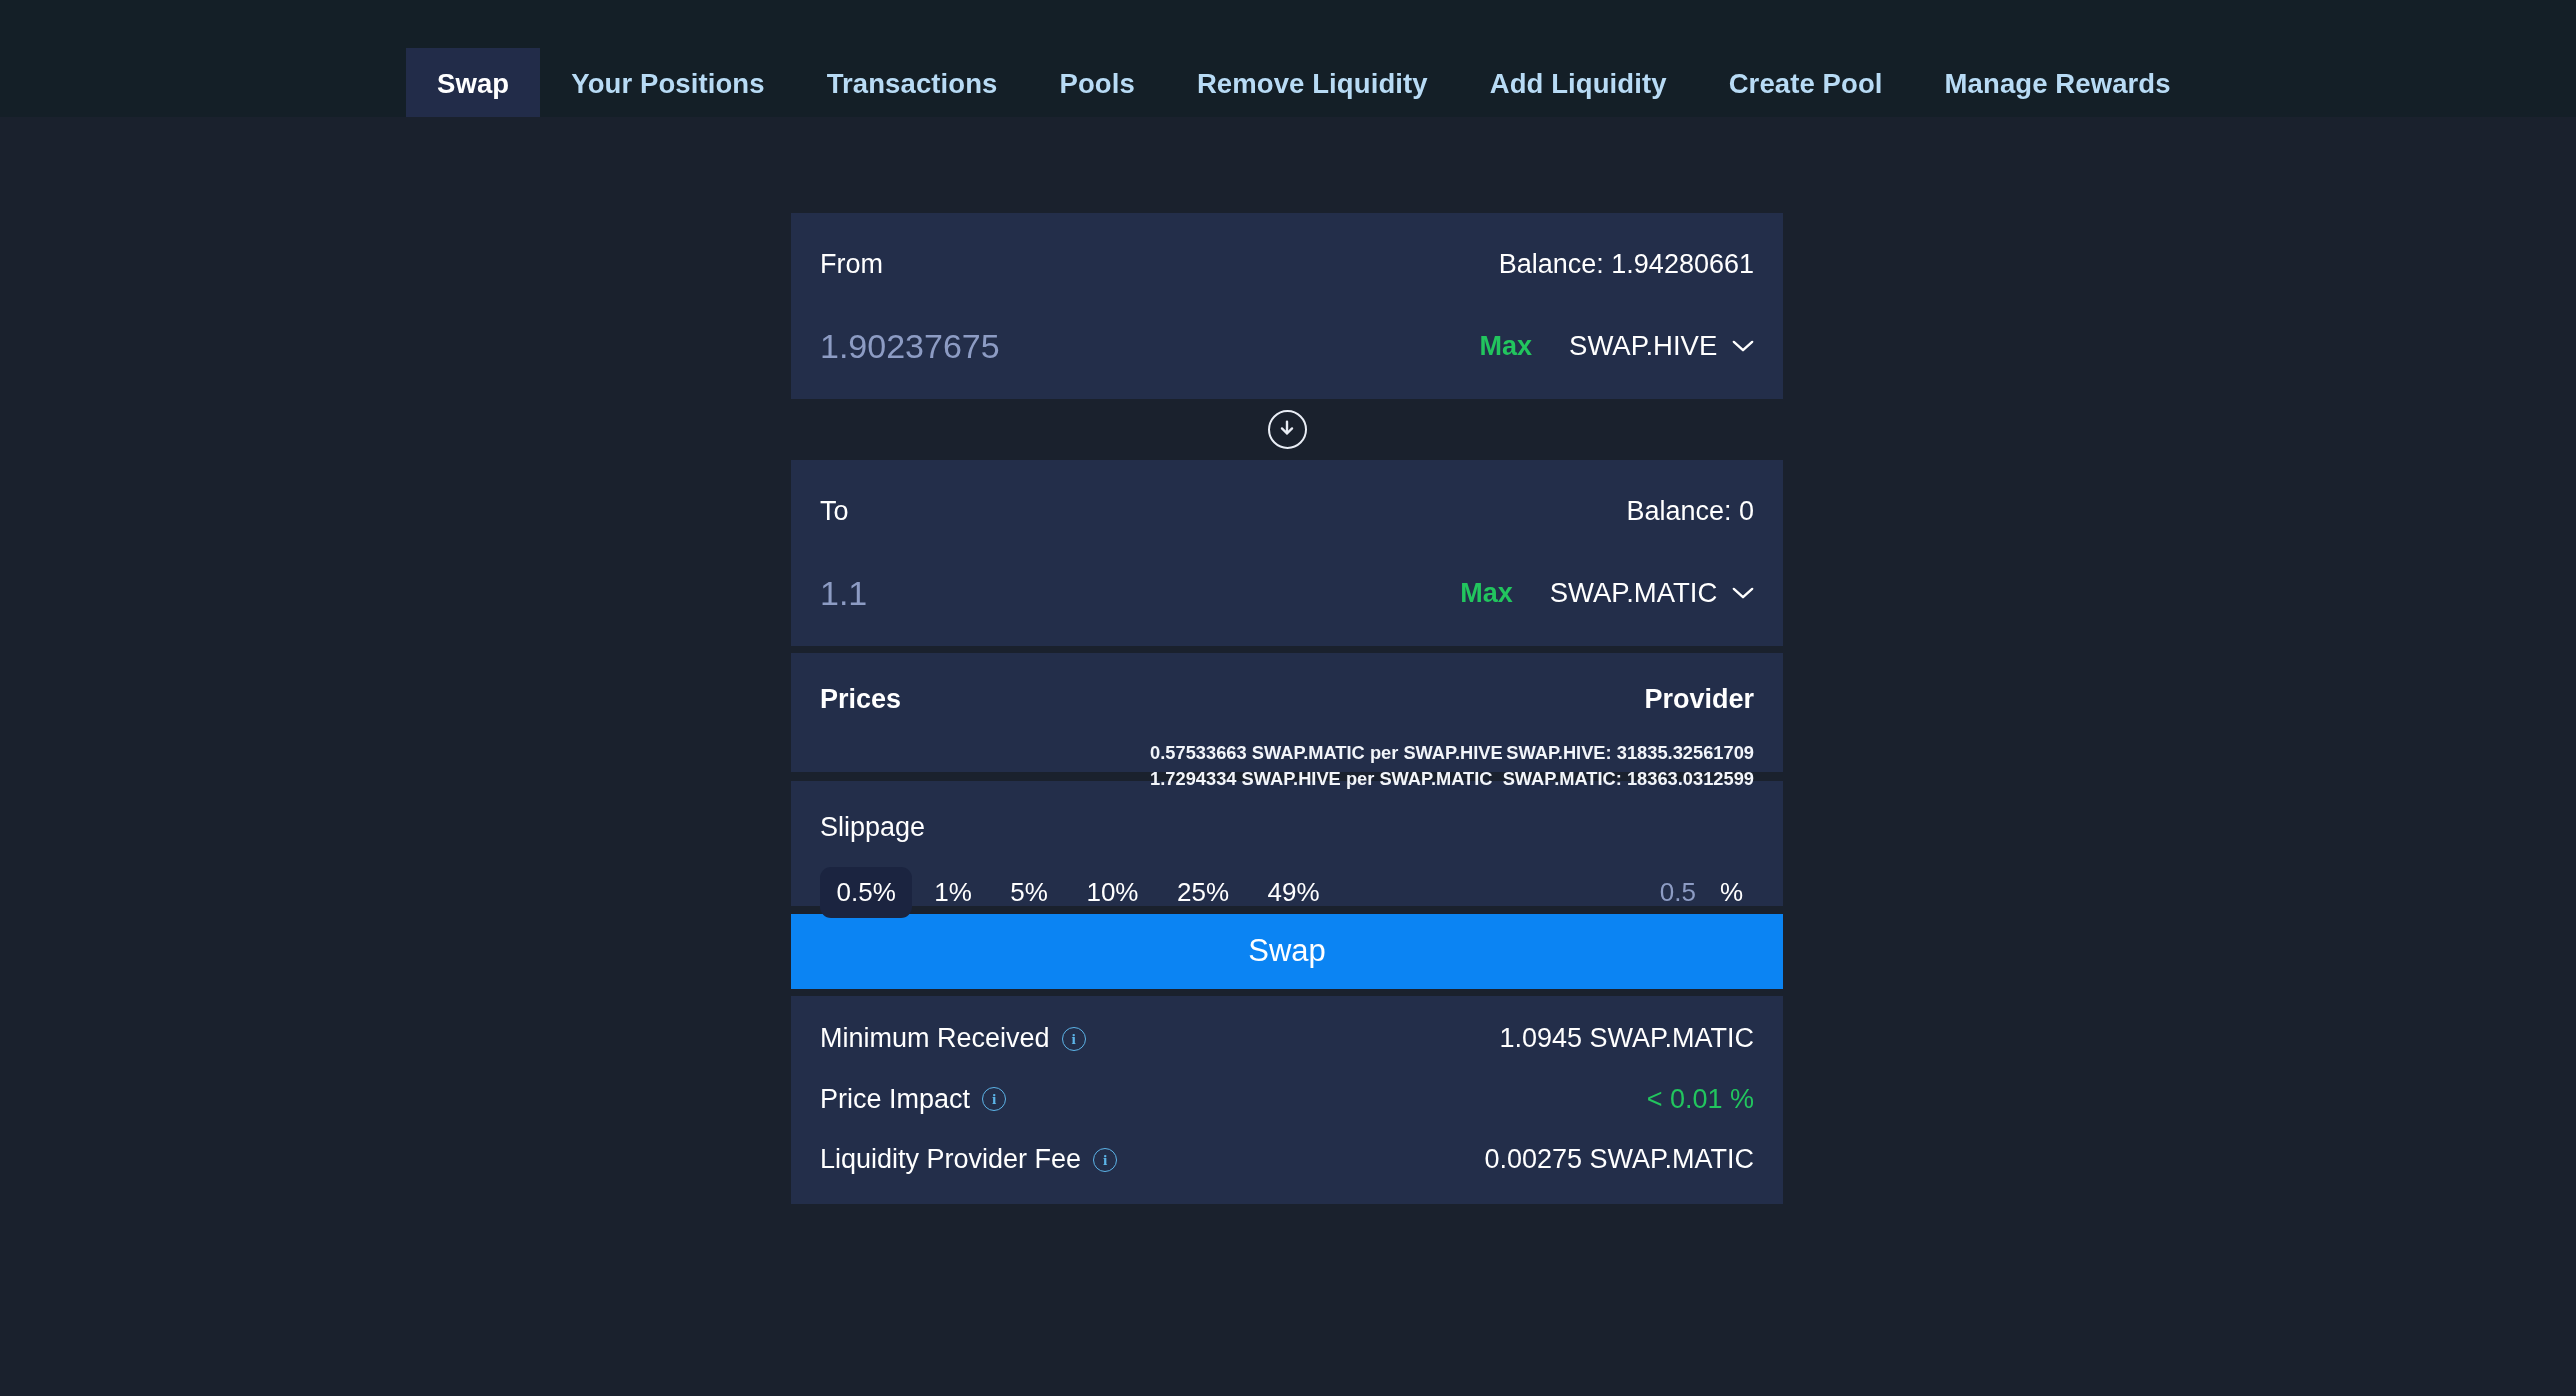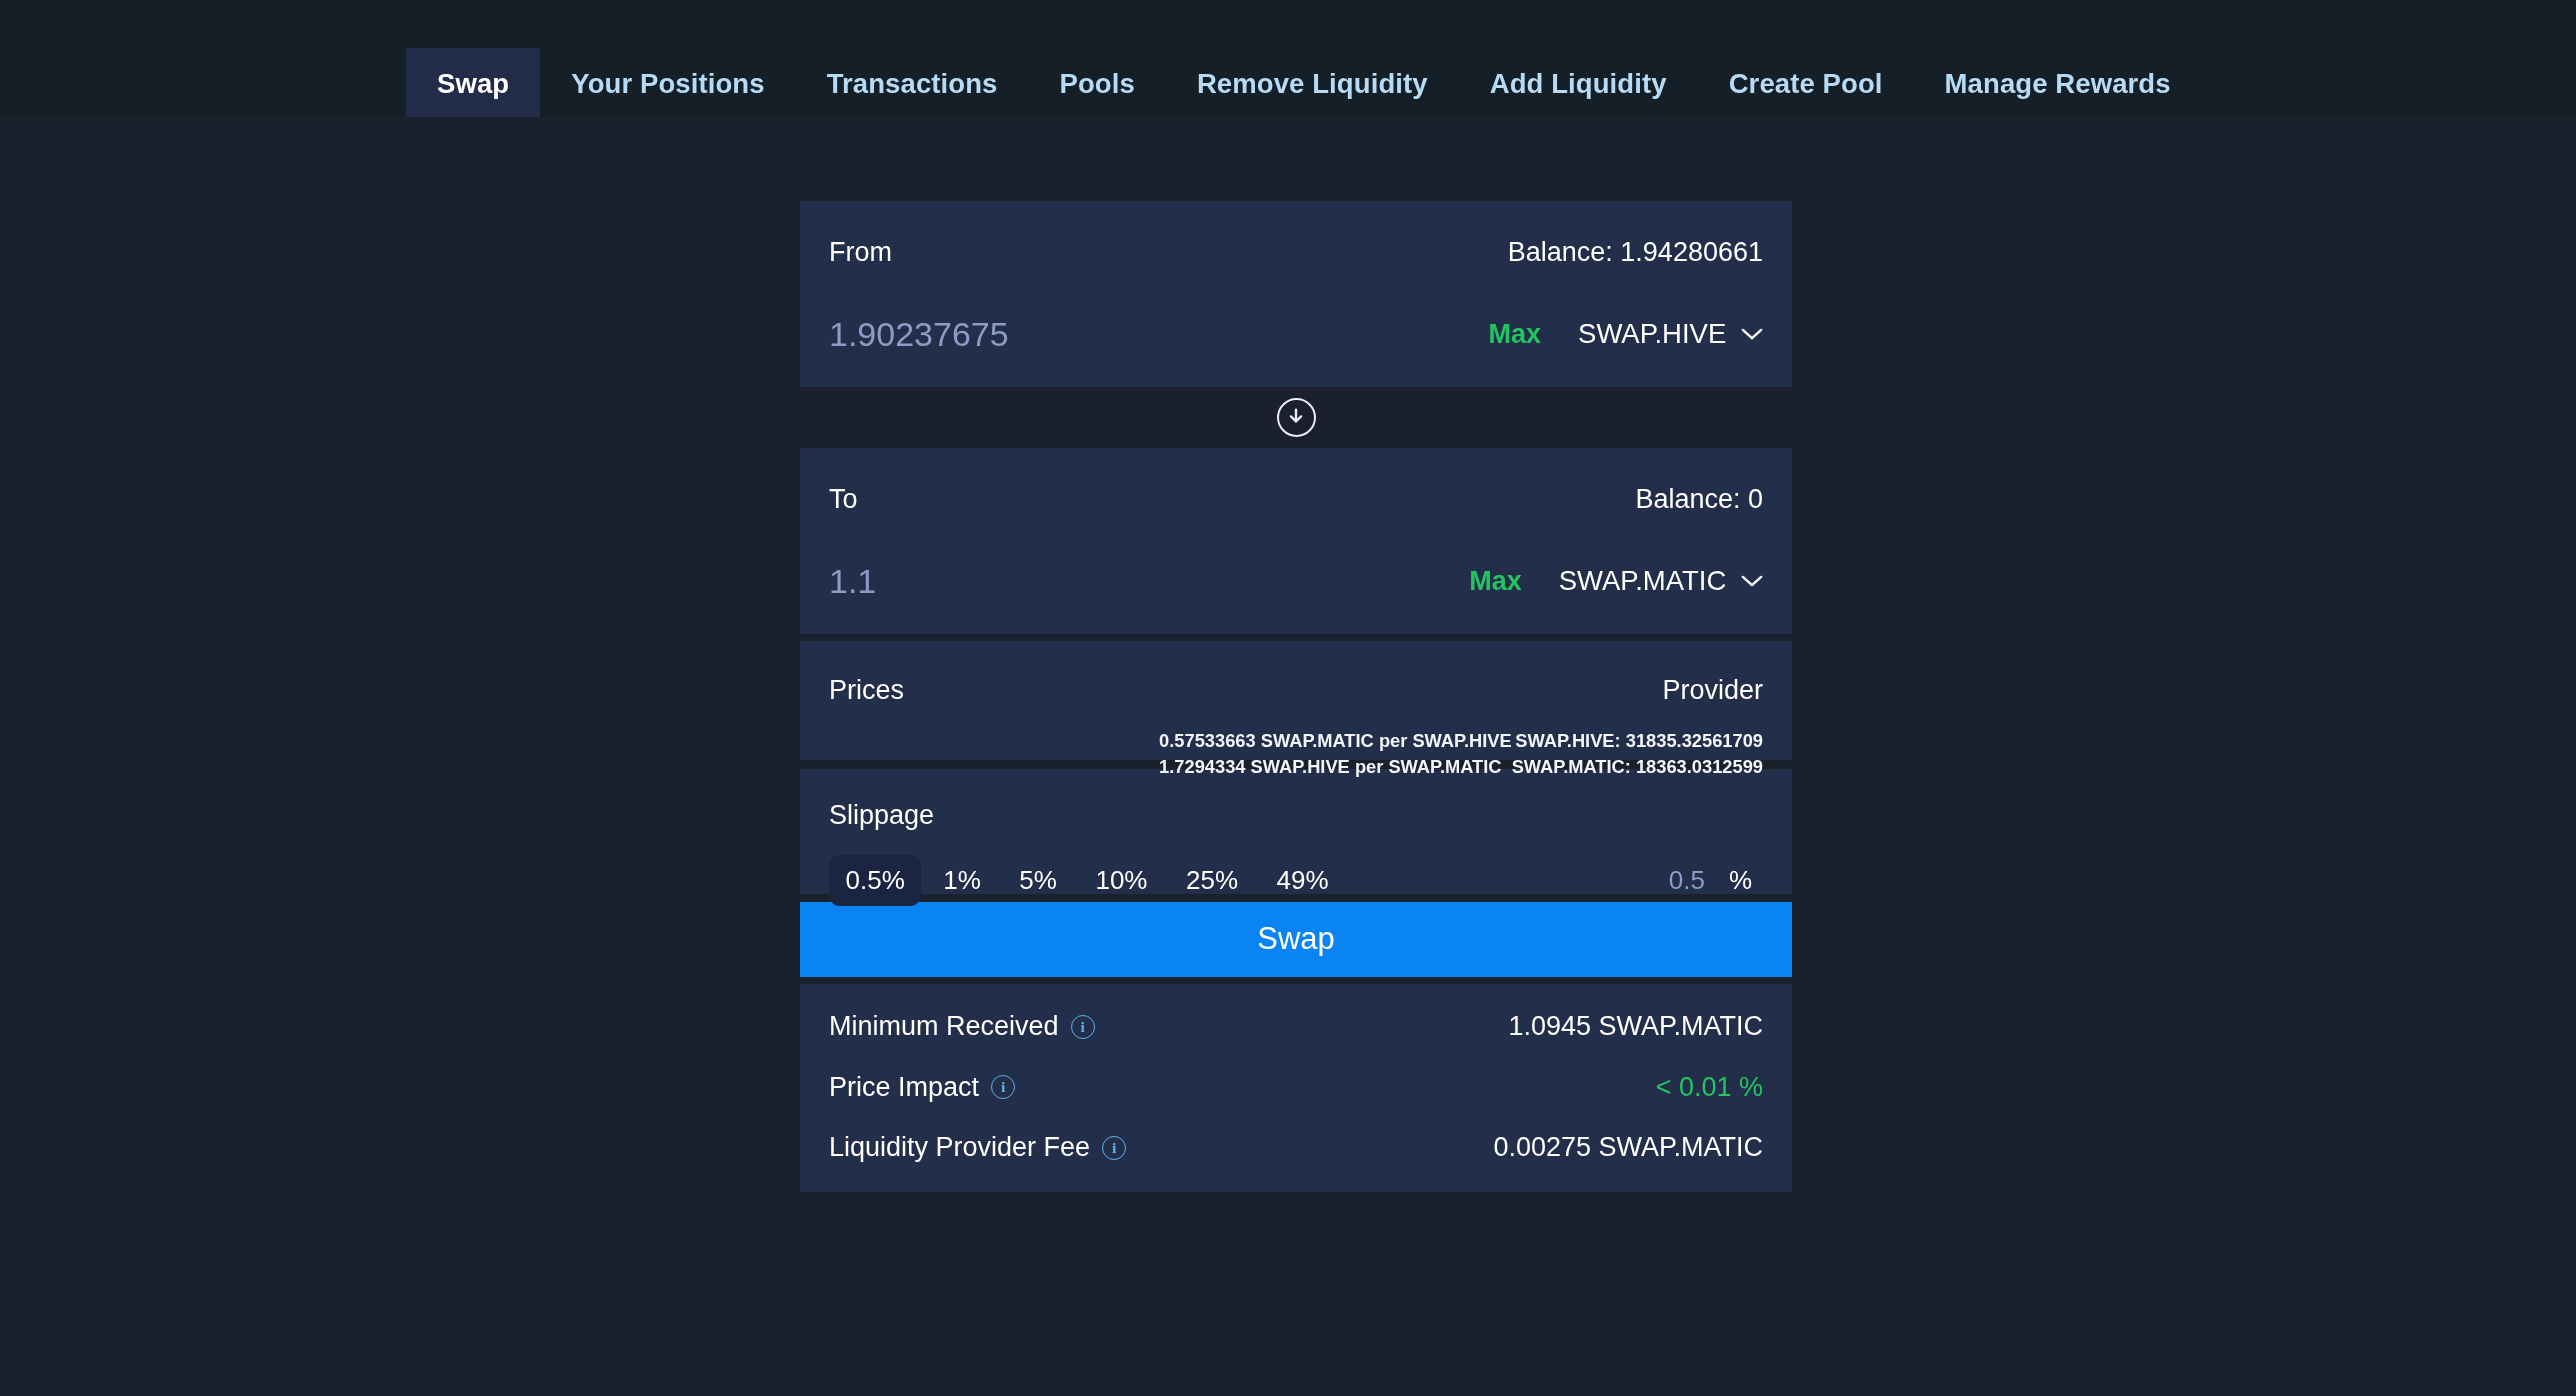--- a/index.html
+++ b/index.html
@@ -51,23 +51,22 @@
   
   .page {
     position: relative;
     width: 100%;
     height: 1279px;
   }
 
   .card {
     position: absolute;
     left: 791px;
-    top: 84px;
+    top: 96px;
     width: 992px;
-    margin-left: 9px;
   }
 
   .panel {
     background: #232e4a;
     width: 100%;
   }
 
   .gap-sm { height: 7.3px; }
   .gap-md { height: 9.2px; }
 
@@ -174,23 +173,23 @@
   }
 
   
   .pl-panel {
     padding: 31px 29px 29px 29px;
     height: 119px;
   }
 
   .pl-head {
     display: flex;
-    align-items: center;
     justify-content: space-between;
     height: 37px;
+    font-weight: bold;
   }
 
   .pl-title {
     font-size: 27px;
     color: #ffffff;
   }
 
   .pl-body {
     display: flex;
     align-items: flex-start;

